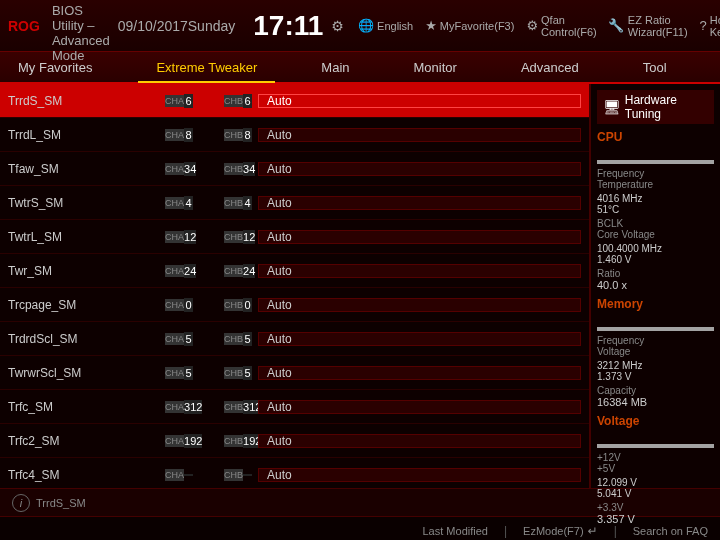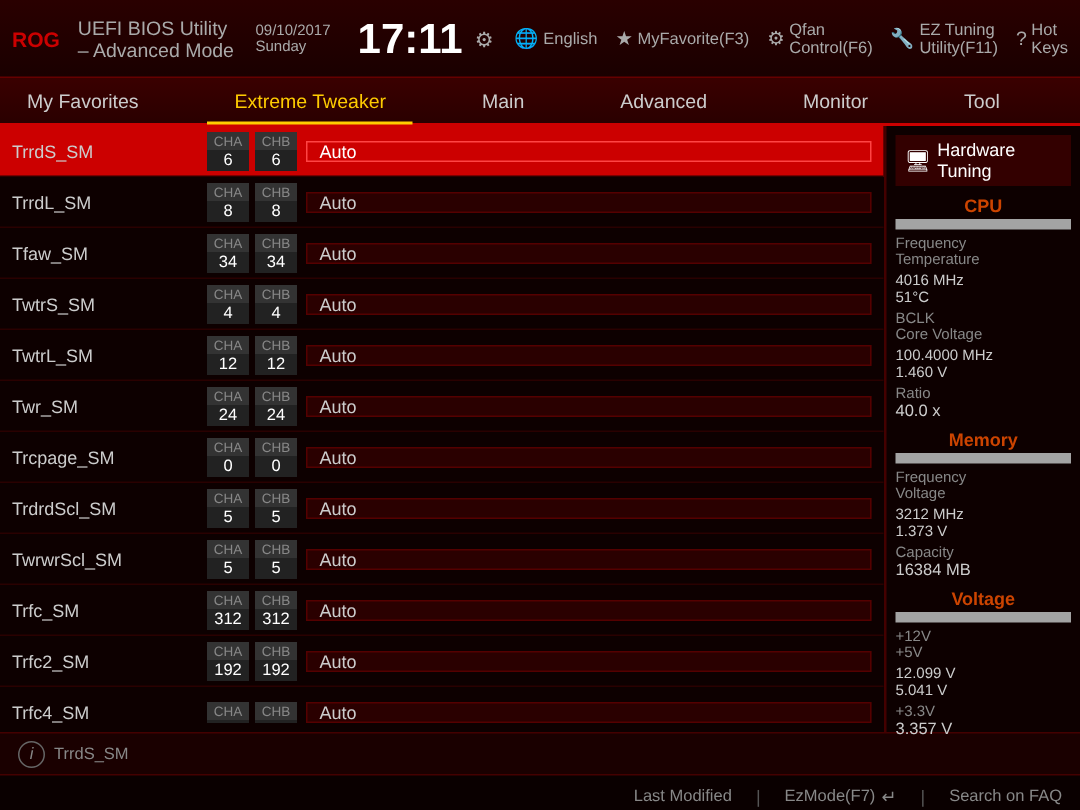--- a/index.html
+++ b/index.html
@@ -34,24 +34,24 @@
       font-size: 13px;
       margin-left: 4px;
     }
     .header-time {
       font-size: 28px;
       color: #fff;
       font-weight: bold;
       margin-left: 8px;
     }
     .header-date {
-      font-size: 10px;
+      font-size: 14px;
       color: #aaa;
       display: flex;
-      flex-direction: column;
+      flex-direction: row;
       margin-right: 4px;
     }
     .gear-icon {
       color: #aaa;
       font-size: 14px;
       margin-left: 2px;
     }
     .header-nav {
       display: flex;
       gap: 12px;
@@ -133,23 +133,24 @@
       flex-shrink: 0;
     }
     .setting-channels {
       display: flex;
       gap: 4px;
       margin-right: 6px;
       flex-shrink: 0;
     }
     .channel-box {
       display: flex;
-      flex-direction: column;
+      flex-direction: row;
       align-items: center;
       width: 28px;
+      margin-left: 27px;
     }
     .channel-label {
       font-size: 9px;
       color: #888;
       background: #333;
       width: 100%;
       text-align: center;
       padding: 1px 0;
     }
     .channel-value {
@@ -196,23 +197,22 @@
       gap: 4px;
     }
     .hw-title .monitor-icon {
       font-size: 14px;
     }
     .hw-section-title {
       color: #cc4400;
       font-size: 12px;
       font-weight: bold;
       margin: 6px 0 4px 0;
-      border-bottom: 7px solid #a3a3a3;
-      padding-bottom: 2px;
-      text-align: center;
+      border-bottom: 4px solid #a3a3a3;
+      padding-bottom: 16px;
     }
     .hw-row {
       display: flex;
       justify-content: space-between;
       margin-bottom: 3px;
       flex-direction: column;
     }
     .hw-label {
       color: #888;
       font-size: 10px;
@@ -298,36 +298,36 @@
       <div class="header-nav-item">
         <span class="icon">★</span>
         <span>MyFavorite(F3)</span>
       </div>
       <div class="header-nav-item">
         <span class="icon">⚙</span>
         <span>Qfan Control(F6)</span>
       </div>
       <div class="header-nav-item">
         <span class="icon">🔧</span>
-        <span>EZ Tuning Utility(F11)</span>
+        <span>EZ Ratio Wizard(F11)</span>
       </div>
       <div class="header-nav-item">
         <span class="icon">?</span>
         <span>Hot Keys</span>
       </div>
     </div>
   </div>
 </div>
 
 <div class="top-menu">
   <div class="menu-item">My Favorites</div>
   <div class="menu-item active">Extreme Tweaker</div>
   <div class="menu-item">Main</div>
+  <div class="menu-item">Monitor</div>
   <div class="menu-item">Advanced</div>
-  <div class="menu-item">Monitor</div>
   <div class="menu-item">Tool</div>
   <div class="menu-item">Boot</div>
   <div class="menu-item">Exit</div>
 </div>
 
 <div class="content">
 
   <div class="settings-panel">
 
   <div class="setting-row selected">

